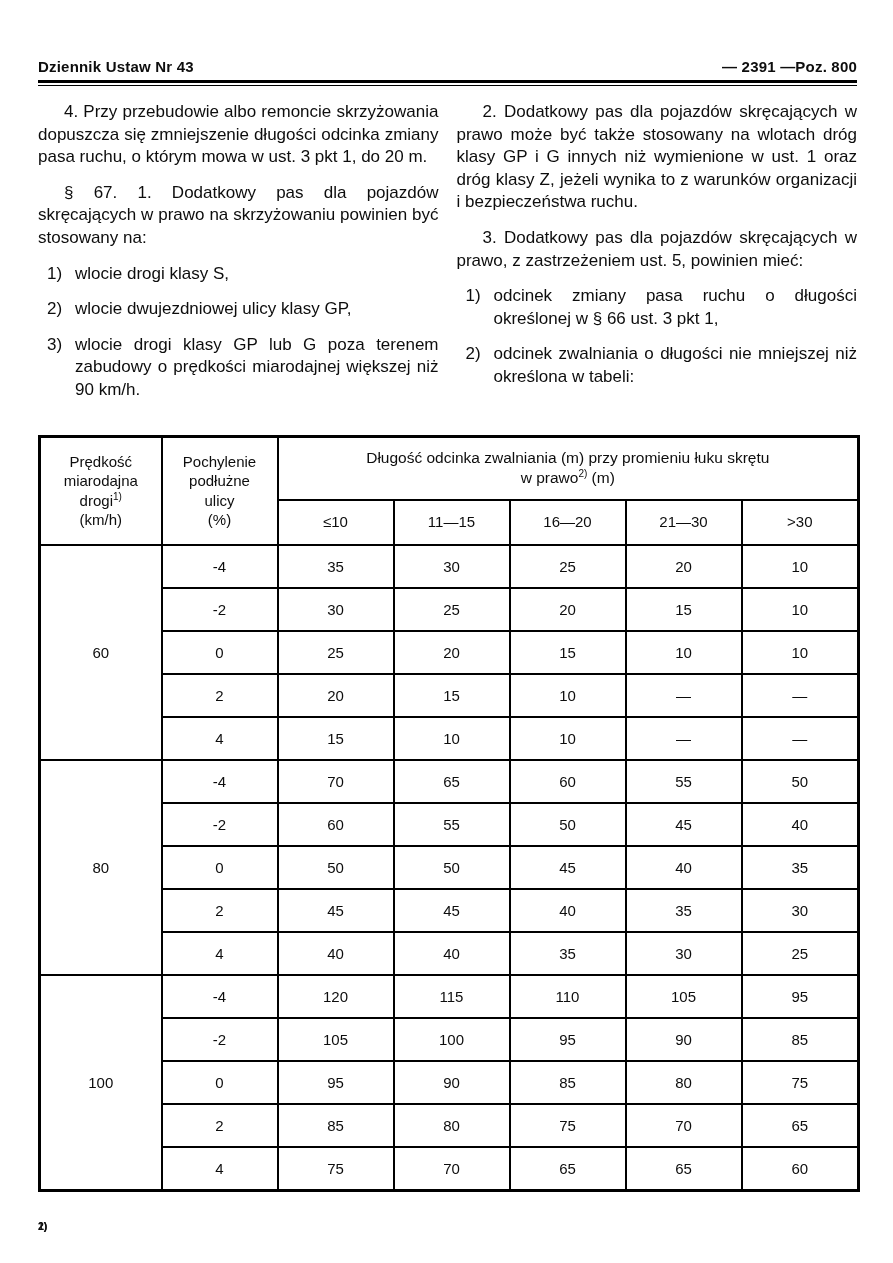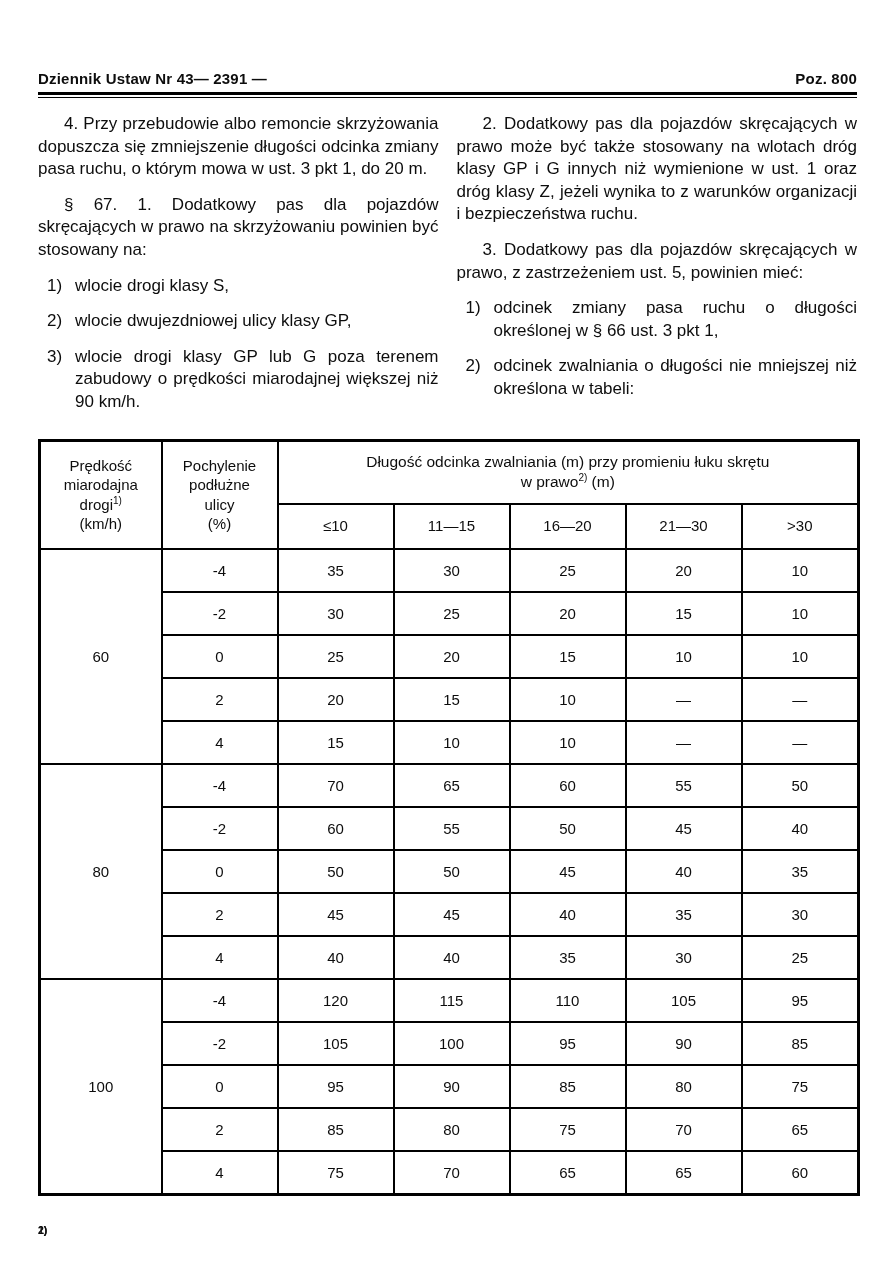--- a/index.html
+++ b/index.html
@@ -7,33 +7,33 @@
     width:893px;height:1263px;
     font-family:"Liberation Sans",sans-serif;
     color:#0d0d0d;
     position:relative;
     -webkit-font-smoothing:antialiased;
   }
   .page{box-sizing:border-box;padding:58px 36px 0 38px;}
 
   
   .running-head{display:flex;justify-content:space-between;align-items:baseline;
-    font-size:15px;font-weight:bold;letter-spacing:.2px;margin-top:12px;}
-  .running-head .center{flex:1;text-align:left;}
+    font-size:15px;font-weight:bold;letter-spacing:.2px;}
+  .running-head .center{flex:1;text-align:right;}
   .head-rule{margin-top:5px;border-top:3px solid #000;border-bottom:1px solid #000;height:2px;}
 
   
   .cols{display:flex;gap:18px;margin-top:15px;font-size:17px;line-height:1.33;text-align:justify;}
   .col{flex:1;min-width:0;}
   .para{margin:0 0 13px;text-indent:26px;}
   .list-item{position:relative;padding-left:37px;margin:0 0 13px;}
   .list-item .marker{position:absolute;left:9px;top:0;}
 
   
-  table.speed-table{margin-top:12px;width:819px;border-collapse:collapse;text-align:center;
+  table.speed-table{margin-top:20px;width:819px;border-collapse:collapse;text-align:center;
     font-size:15px;table-layout:fixed;border:3px solid #000;}
   .speed-table th,.speed-table td{border:2px solid #000;padding:0;}
   .speed-table th{font-weight:normal;line-height:1.3;}
   .speed-table .span-head{height:61px;font-size:15.5px;}
   .speed-table .radius-head th{height:43px;}
   .speed-table tbody td{height:41px;}
   sup.fnmark{font-size:10px;vertical-align:6px;line-height:0;}
 
   
   .footnotes{margin-top:30px;font-size:13.5px;font-weight:bold;line-height:1.45;width:819px;text-align:justify;}

